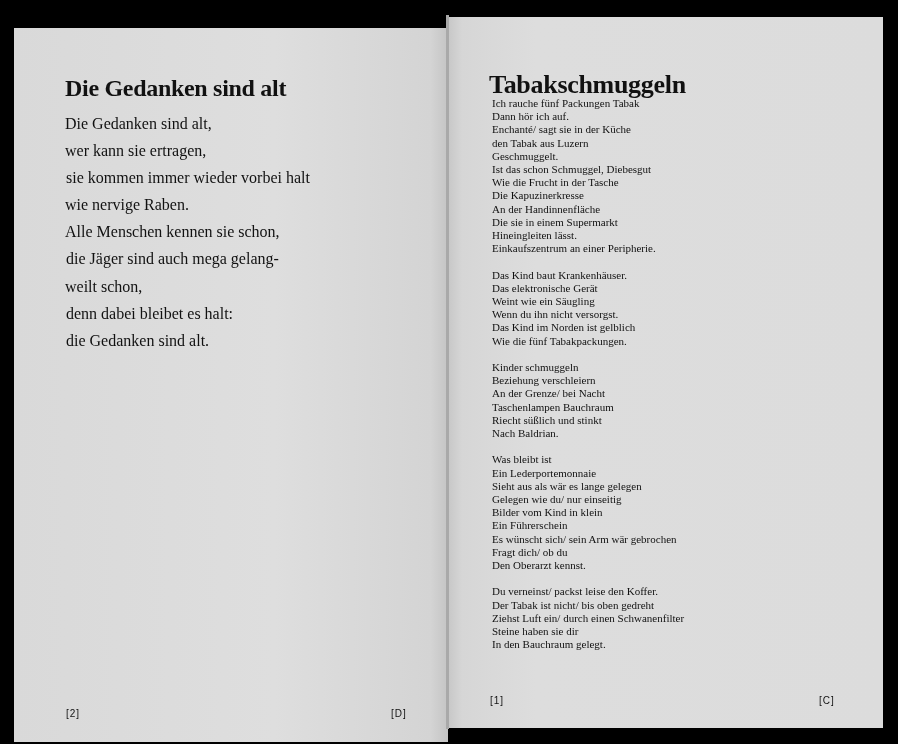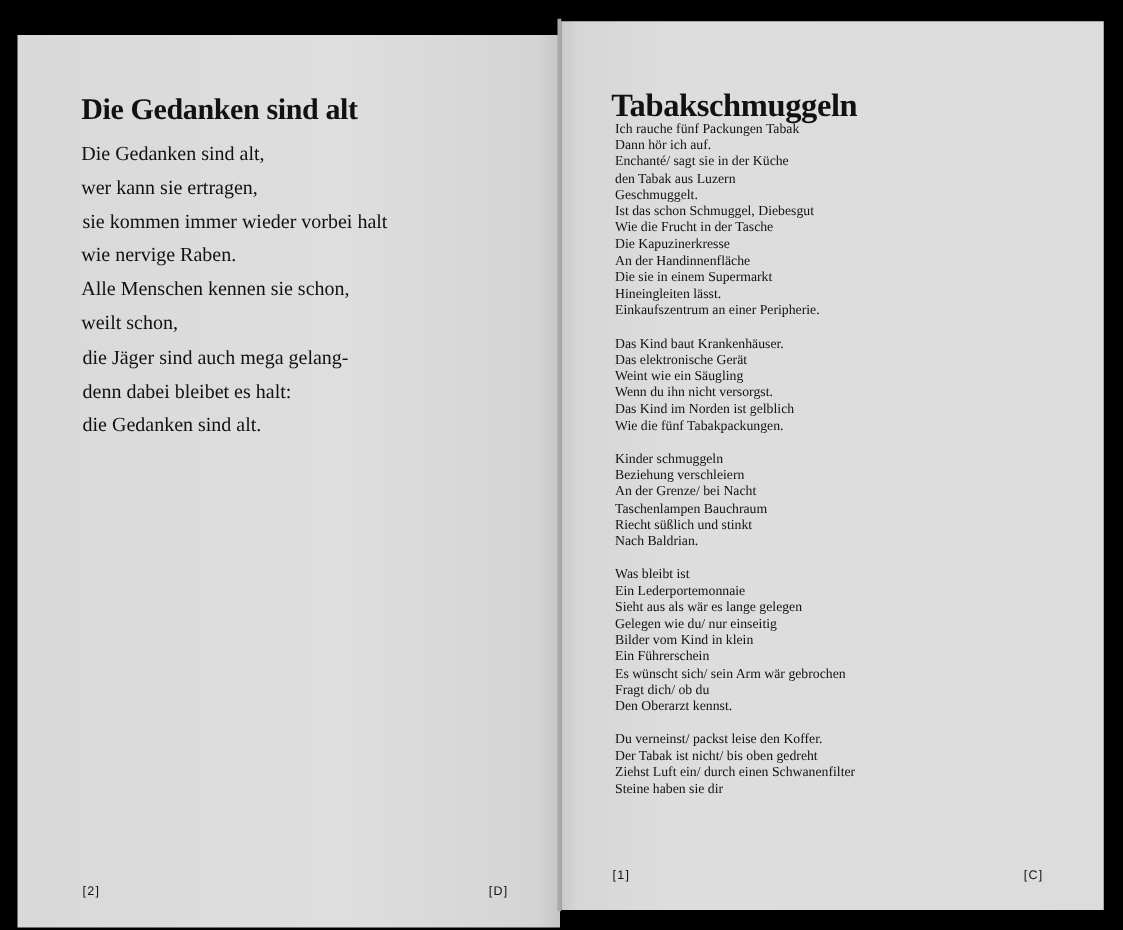--- a/index.html
+++ b/index.html
@@ -30,22 +30,22 @@
 <body>
 
 <div class="page page-left">
   <h1 class="title left-title">Die Gedanken sind alt</h1>
   <div class="poem-large">
     <div>Die Gedanken sind alt,</div>
     <div>wer kann sie ertragen,</div>
     <div style="padding-left:1px">sie kommen immer wieder vorbei halt</div>
     <div>wie nervige Raben.</div>
     <div>Alle Menschen kennen sie schon,</div>
+    <div style="padding-left:1px">die Jäger sind auch mega gelang-</div>
     <div>weilt schon,</div>
-    <div style="padding-left:1px">die Jäger sind auch mega gelang-</div>
     <div style="padding-left:1px">denn dabei bleibet es halt:</div>
     <div style="padding-left:1px">die Gedanken sind alt.</div>
   </div>
   <span class="folio" style="left:52px">[2]</span>
   <span class="folio" style="left:377px">[D]</span>
 </div>
 
 <div class="spine"></div>
 
 <div class="page page-right">
@@ -90,17 +90,18 @@
         <div class="line">Ein Führerschein</div>
         <div class="line">Es wünscht sich/ sein Arm wär gebrochen</div>
         <div class="line">Fragt dich/ ob du</div>
         <div class="line">Den Oberarzt kennst.</div>
       </div>
       <div class="stanza">
         <div class="line">Du verneinst/ packst leise den Koffer.</div>
         <div class="line">Der Tabak ist nicht/ bis oben gedreht</div>
         <div class="line">Ziehst Luft ein/ durch einen Schwanenfilter</div>
         <div class="line">Steine haben sie dir</div>
+        <div class="line">In den Bauchraum gelegt.</div>
       </div>
     </div>
   <span class="folio" style="left:41px; top:678px">[1]</span>
   <span class="folio" style="left:370px; top:678px">[C]</span>
 </div>
 
 </body></html>

